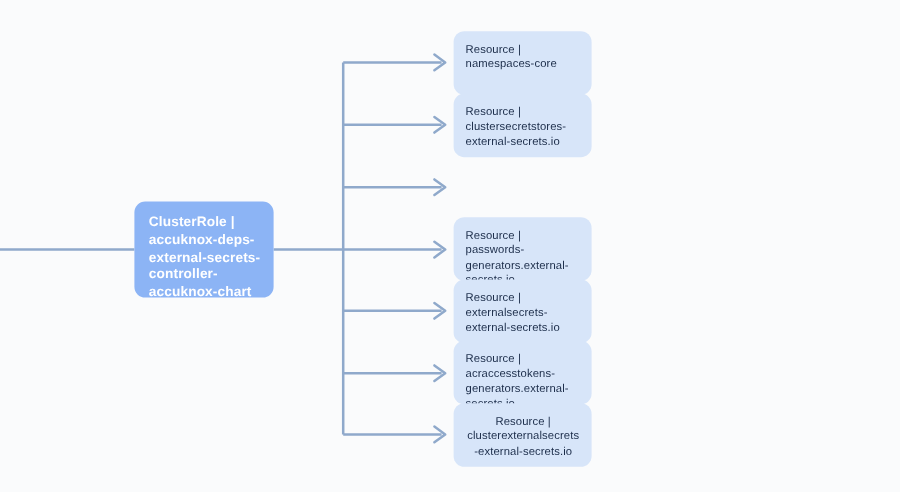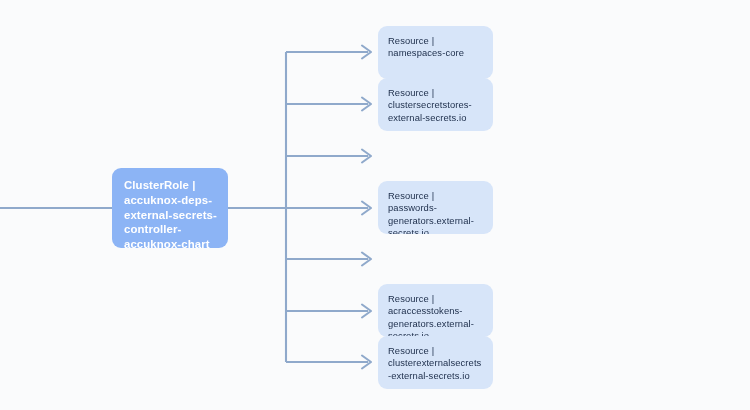--- a/index.html
+++ b/index.html
@@ -58,21 +58,21 @@
     width: 115px;
     line-height: 12.4px;
     padding: 9px 9px 9px 10px;
   }
   .r0 { top: 26px;  height: 53px; }
   .r1 { top: 78px;  height: 53px; }
   .r2 { top: 130px; height: 53px; }
   .r3 { top: 181px; height: 53px; }
   .r4 { top: 233px; height: 53px; }
   .r5 { top: 284px; height: 53px; }
-  .r6 { top: 336px; height: 53px; }
+  .r6 { top: 336px; height: 53px; text-align: center; }
 </style>
 </head>
 <body>
 
 <div id="canvas">
 
   <svg id="edges" viewBox="0 0 750 410" width="750" height="410" xmlns="http://www.w3.org/2000/svg">
     <g fill="none" stroke="#8fa9cb" stroke-width="2.1" stroke-linecap="butt">
 
       <path d="M0,208 L112,208"></path>
@@ -103,18 +103,19 @@
 
   <div class="node node-root">ClusterRole | accuknox-deps-external-secrets-controller-accuknox-chart</div>
 
   <div class="node node-resource r1">Resource | clustersecretstores-external-secrets.io</div>
 
   <div class="node node-resource r0">Resource | namespaces-core</div>
 
 
   <div class="node node-resource r3">Resource | passwords-generators.external-secrets.io</div>
 
+  <div class="node node-resource r4">Resource | externalsecrets-external-secrets.io</div>
 
   <div class="node node-resource r5">Resource | acraccesstokens-generators.external-secrets.io</div>
 
   <div class="node node-resource r6">Resource | clusterexternalsecrets-external-secrets.io</div>
 
 </div>
 
 </body></html>

